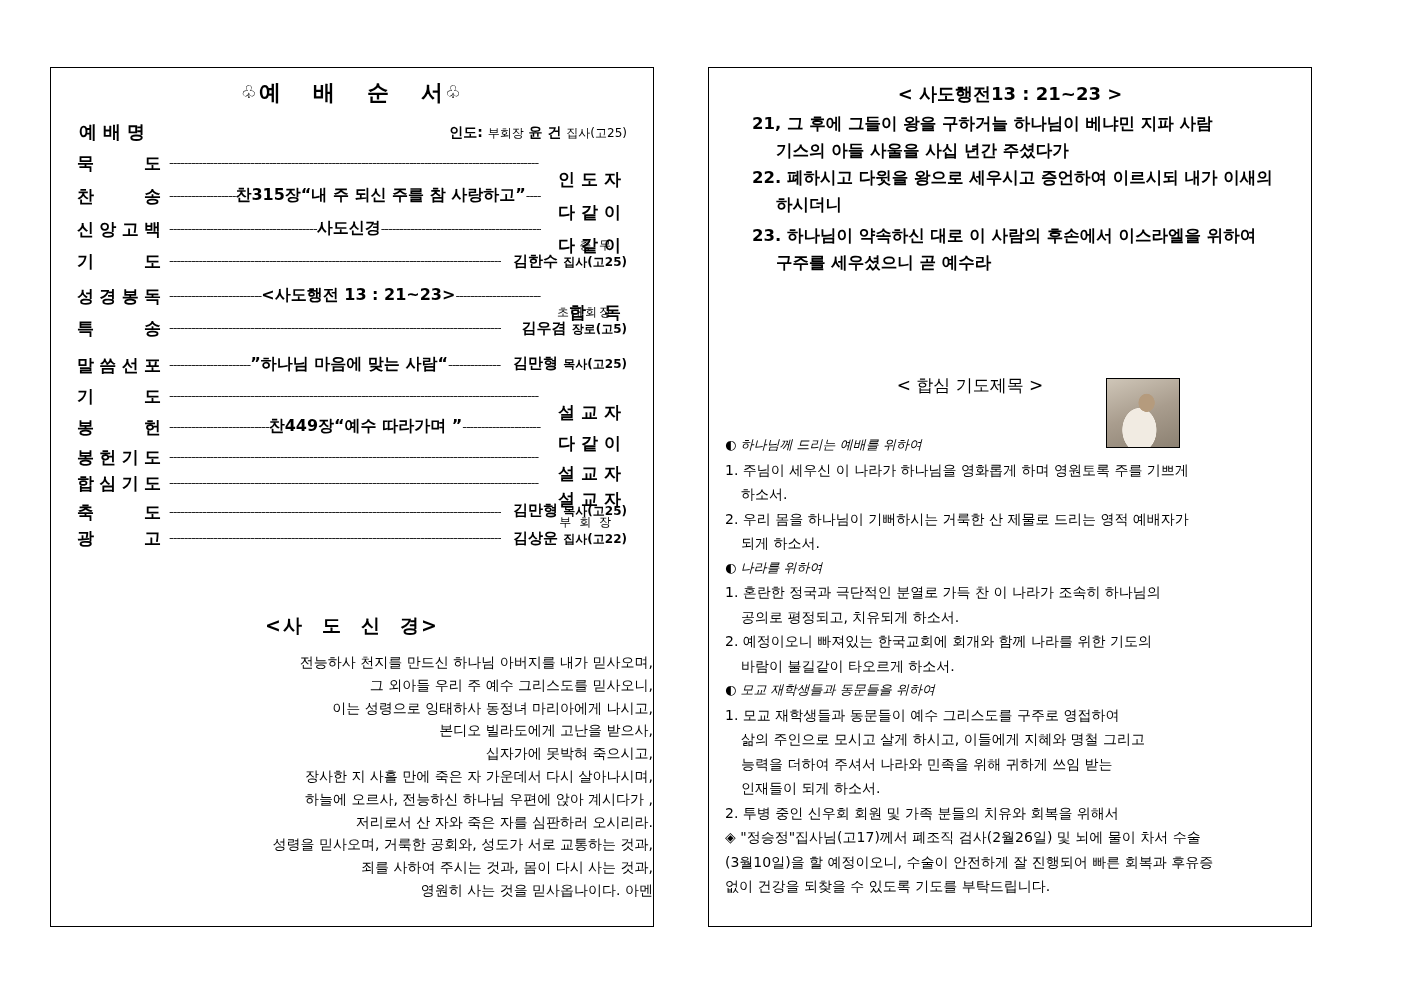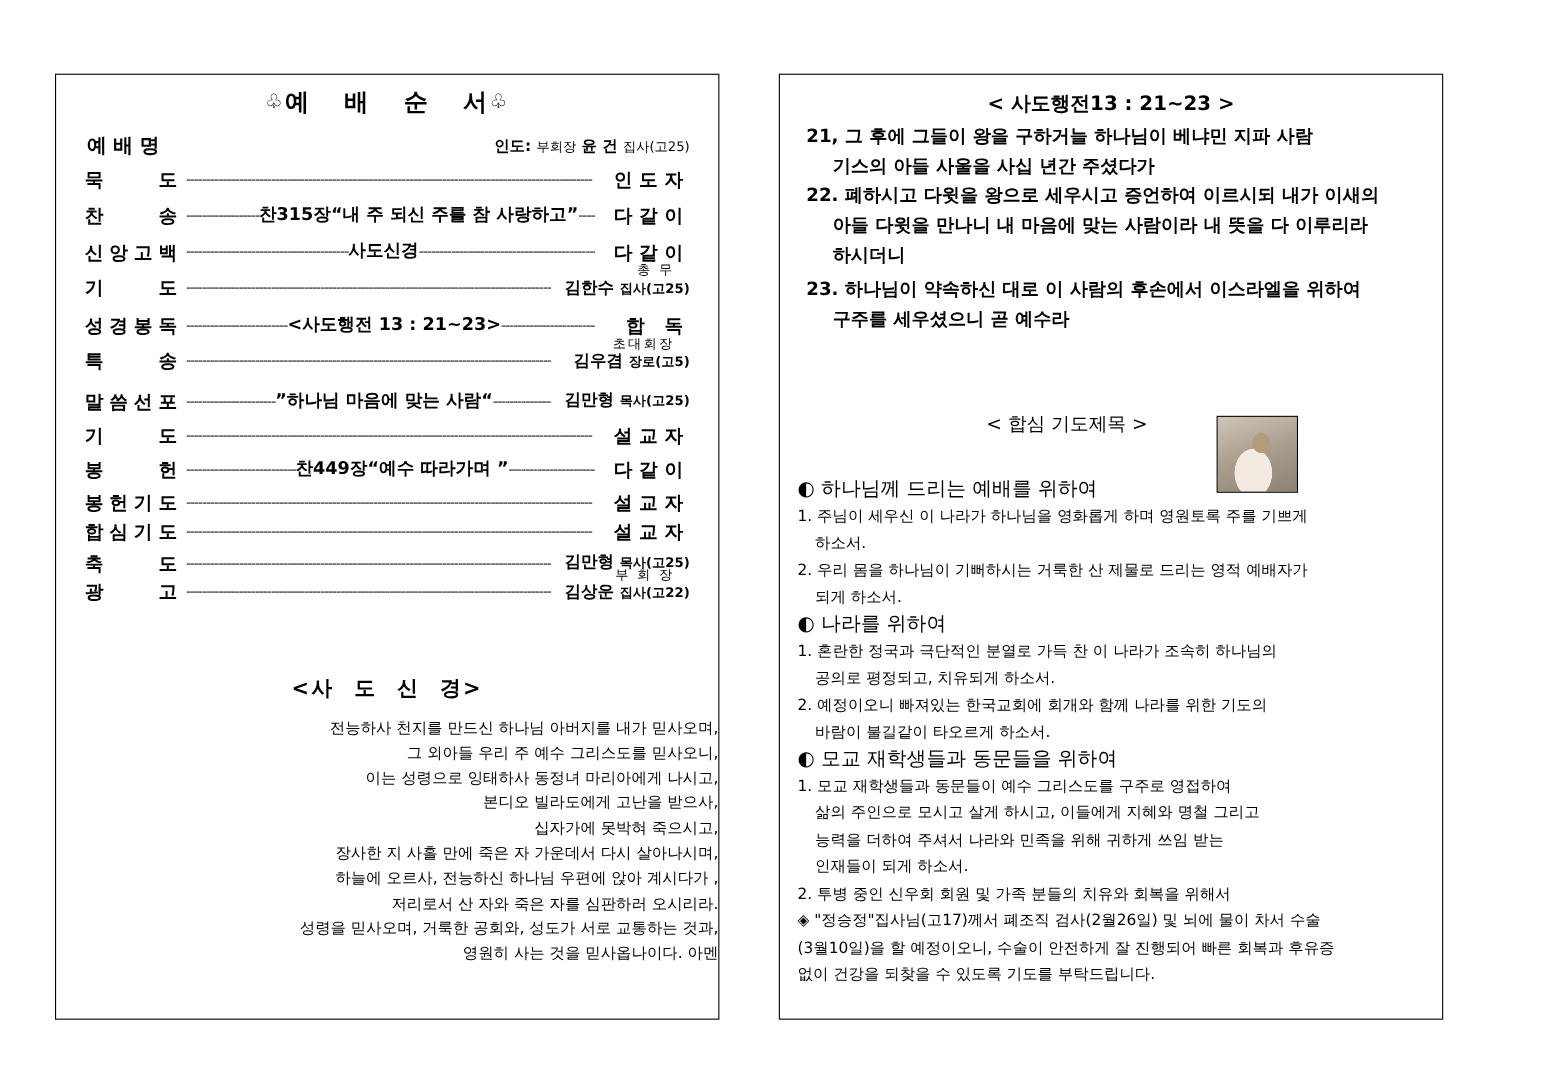--- a/index.html
+++ b/index.html
@@ -17,42 +17,42 @@
   .svc-header { position: absolute; top: 52px; left: 28px; right: 26px; height: 26px; }
   .svc-name { position: absolute; left: 0; top: 0; font-size: 18px; font-weight: bold; letter-spacing: 6px; }
   .svc-leader { position: absolute; right: 0; top: 4px; font-size: 14px; font-weight: bold; }
   .svc-leader .small { font-size: 12px; font-weight: normal; }
 
   .order-row { position: absolute; left: 26px; right: 26px; height: 28px; }
   .order-label { position: absolute; left: 0; top: 2px; width: 84px; font-size: 17px; font-weight: bold;
                  display: flex; justify-content: space-between; }
   .order-mid { position: absolute; left: 92px; top: 2px; font-size: 16px; font-weight: bold; white-space: nowrap; overflow: hidden; }
   .dash { font-weight: normal; letter-spacing: -1px; color: #222; font-size: 13px; }
-  .order-right { position: absolute; right: 0; top: 2px; font-size: 17px; font-weight: bold; letter-spacing: 6px; text-align: left; }
+  .order-right { position: absolute; right: 0; top: 18px; font-size: 17px; font-weight: bold; letter-spacing: 6px; text-align: left; }
   .order-right.person { letter-spacing: 0; font-size: 15px; top: 0; text-align: right; }
   .person .role { display: block; font-size: 12px; font-weight: normal; text-align: right; padding-right: 14px; line-height: 14px; letter-spacing: 2px; }
   .person .nm { font-size: 15px; font-weight: bold; }
   .person .tt { font-size: 12px; font-weight: bold; }
 
   #creed-title { top: 545px; font-size: 19px; letter-spacing: 2px; }
   #creed-title .sp { display: inline-block; width: 18px; }
   .creed { position: absolute; left: 0; right: 0; top: 583px; text-align: right; font-size: 14px; line-height: 22.8px; }
 
   #scripture-title { top: 14px; font-size: 18px; font-weight: bold; }
   .verses { position: absolute; left: 24px; right: 20px; top: 42px; font-size: 16.5px; font-weight: bold; line-height: 27px; }
-  .verse { margin-bottom: 0; }
+  .verse { margin-bottom: 0; margin-left: 19px; }
   .verse .cont { padding-left: 24px; display: block; }
 
   #prayer-title { top: 306px; font-size: 17px; font-weight: normal; left: -80px; }
   .jesus-img { position: absolute; left: 397px; top: 310px; width: 72px; height: 68px; border: 1.5px solid #000;
                background: radial-gradient(ellipse at 55% 35%, #b59b7d 0 14%, transparent 15%),
                            radial-gradient(ellipse at 45% 75%, #f1ebe2 0 30%, transparent 31%),
                            linear-gradient(160deg, #cfc6b8 0%, #a99d8e 50%, #8c8172 100%); }
   .prayers { position: absolute; left: 16px; right: 16px; top: 365px; font-size: 14px; line-height: 24.5px; }
-  .p-head { font-size: 18px; }
+  .p-head { font-size: 13px; font-style: italic; }
   .p-item .cont { display: block; padding-left: 16px; }
   .p-note { font-size: 14px; }
 </style>
 </head>
 <body>
 
 <div class="panel" id="left-panel">
   <div class="title" id="order-title">
     <span class="clover">♧</span><span>예</span><span class="sp"></span><span>배</span><span class="sp"></span><span>순</span><span class="sp"></span><span>서</span><span class="clover">♧</span>
   </div>
@@ -188,29 +188,30 @@
   <div class="creed" id="creed-body">
       <div>전능하사 천지를 만드신 하나님 아버지를 내가 믿사오며,</div>
       <div>그 외아들 우리 주 예수 그리스도를 믿사오니,</div>
       <div>이는 성령으로 잉태하사 동정녀 마리아에게 나시고,</div>
       <div>본디오 빌라도에게 고난을 받으사,</div>
       <div>십자가에 못박혀 죽으시고,</div>
       <div>장사한 지 사흘 만에 죽은 자 가운데서 다시 살아나시며,</div>
       <div>하늘에 오르사, 전능하신 하나님 우편에 앉아 계시다가 ,</div>
       <div>저리로서 산 자와 죽은 자를 심판하러 오시리라.</div>
       <div>성령을 믿사오며, 거룩한 공회와, 성도가 서로 교통하는 것과,</div>
+      <div>죄를 사하여 주시는 것과, 몸이 다시 사는 것과,</div>
       <div>영원히 사는 것을 믿사옵나이다. 아멘</div>
     </div>
 </div>
 
 <div class="panel" id="right-panel">
   <div class="title" id="scripture-title">&lt; 사도행전13 : 21~23 &gt;</div>
   <div class="verses" id="verses">
       <div class="verse"><span>21,</span> <span>그 후에 그들이 왕을 구하거늘 하나님이 베냐민 지파 사람</span><span class="cont">기스의 아들 사울을 사십 년간 주셨다가</span></div>
-      <div class="verse" style="margin-bottom: 4px;"><span>22.</span> <span>폐하시고 다윗을 왕으로 세우시고 증언하여 이르시되 내가 이새의</span><span class="cont">아들 다윗을 만나니 내 마음에 맞는 사람이라 내 뜻을 다 이루리라</span><span class="cont">하시더니</span></div>
+      <div class="verse" style="margin-bottom: 4px;"><span>22.</span> <span>폐하시고 다윗을 왕으로 세우시고 증언하여 이르시되 내가 이새의</span><span class="cont">하시더니</span></div>
       <div class="verse"><span>23.</span> <span>하나님이 약속하신 대로 이 사람의 후손에서 이스라엘을 위하여</span><span class="cont">구주를 세우셨으니 곧 예수라</span></div>
     </div>
 
   <div class="title" id="prayer-title">&lt; 합심 기도제목 &gt;</div>
   <div class="jesus-img"></div>
 
   <div class="prayers" id="prayers">
       <div class="p-head"><span>◐</span> <span>하나님께 드리는 예배를 위하여</span></div>
       <div class="p-item"><span>1.</span> <span>주님이 세우신 이 나라가 하나님을 영화롭게 하며 영원토록 주를 기쁘게</span><span class="cont">하소서.</span></div>
       <div class="p-item"><span>2.</span> <span>우리 몸을 하나님이 기뻐하시는 거룩한 산 제물로 드리는 영적 예배자가</span><span class="cont">되게 하소서.</span></div>

